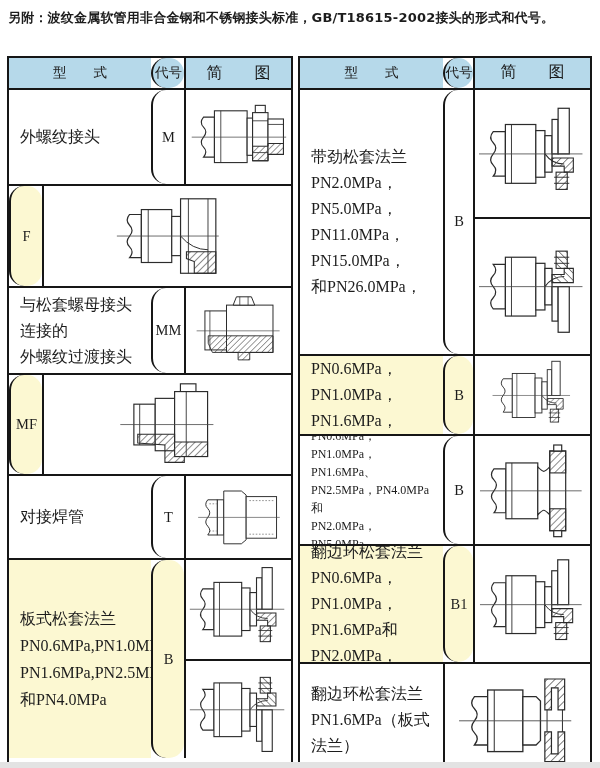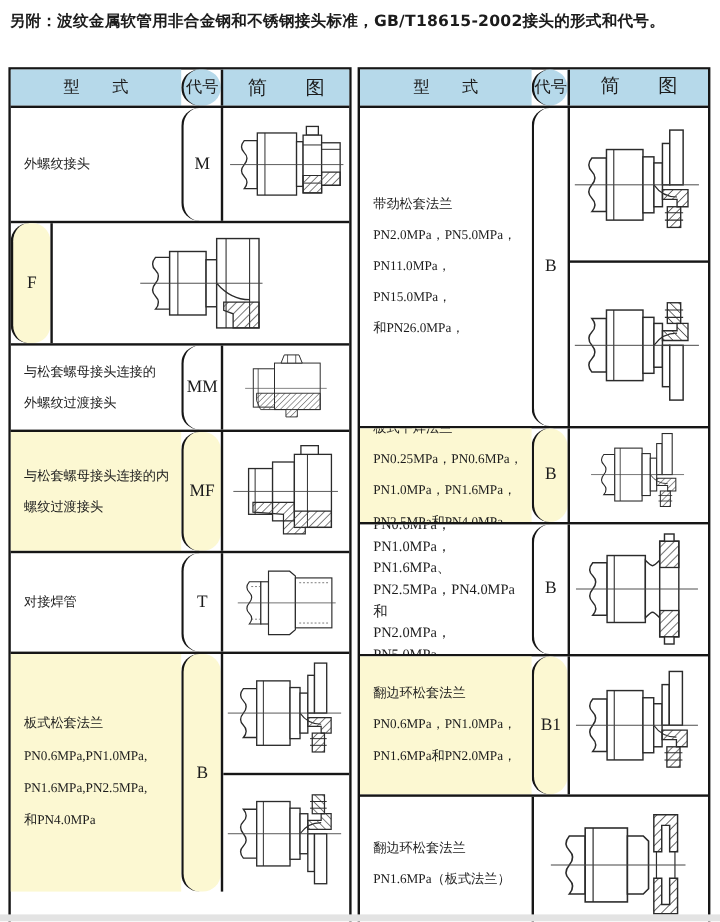--- a/index.html
+++ b/index.html
@@ -19,21 +19,21 @@
     border:2px solid var(--border,#161616);background:#fff;
     display:flex;flex-direction:column;
   }
   .tbl-left{left:7px;width:286px}
   .tbl-right{left:298px;width:294px}
   .row{display:flex;box-sizing:border-box;border-top:2px solid var(--border,#161616)}
   .row:first-child{border-top:none}
   .c{box-sizing:border-box;overflow:hidden}
   .ct{
     display:flex;align-items:center;justify-content:flex-start;
-    padding:3px 5px 3px 11px;font-size:11px;line-height:26px;
+    padding:3px 5px 3px 11px;font-size:16px;line-height:26px;
     white-space:pre-line;
   }
   .tbl-left .ct{width:142px}
   .tbl-right .ct{width:143px}
   .cc{
     border-left:2px solid var(--border,#161616);
     display:flex;align-items:center;justify-content:center;
     font-size:14.5px;
     border-radius:15px;
   }
@@ -190,33 +190,31 @@
     </div>
   </div>
   <div class="row" style="height:102px">
     <div class="c cc yl">F</div>
     <div class="c cd">
       <svg viewBox="0 0 110 95">
           <use href="#g-f"></use>
         </svg>
     </div>
   </div>
-  <div class="row" style="height:72px">
+  <div class="row" style="height:87px">
     <div class="c ct">与松套螺母接头连接的
 外螺纹过渡接头</div>
     <div class="c cc">MM</div>
     <div class="c cd">
       <svg viewBox="0 0 110 95">
           <use href="#g-mm"></use>
         </svg>
     </div>
   </div>
   <div class="row" style="height:101px">
-    <div class="c ct yl">与松套螺母接头连接的内
-螺纹过渡接头</div>
     <div class="c cc yl">MF</div>
     <div class="c cd">
       <svg viewBox="0 0 110 95">
           <use href="#g-mf"></use>
         </svg>
     </div>
   </div>
   <div class="row" style="height:84px">
     <div class="c ct">对接焊管</div>
     <div class="c cc">T</div>

